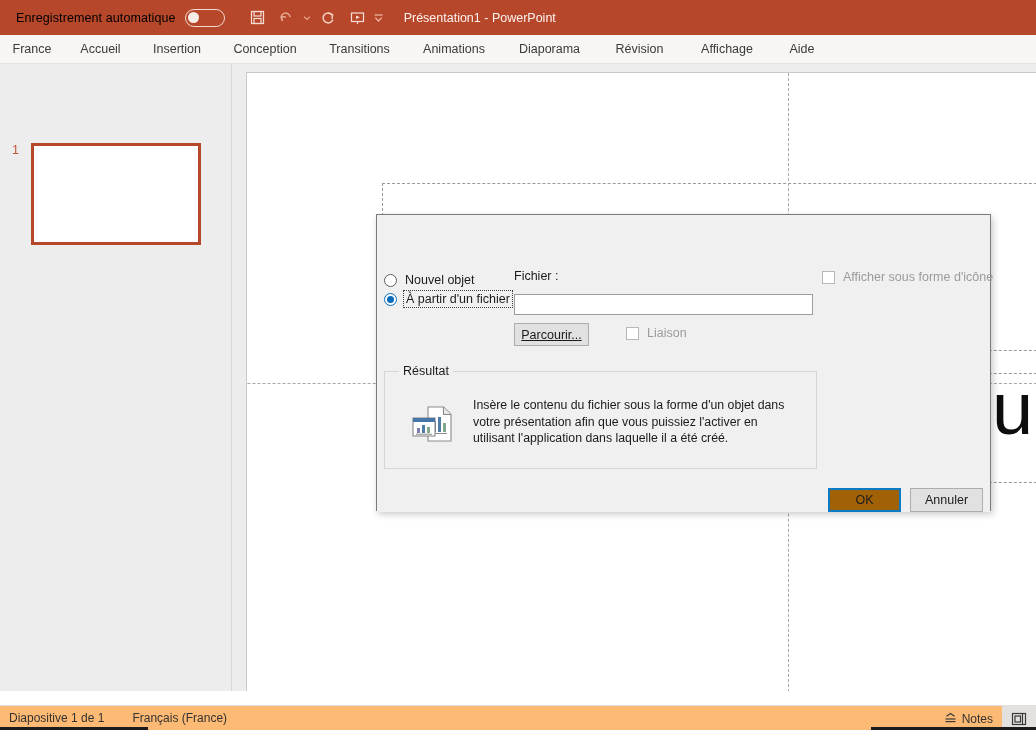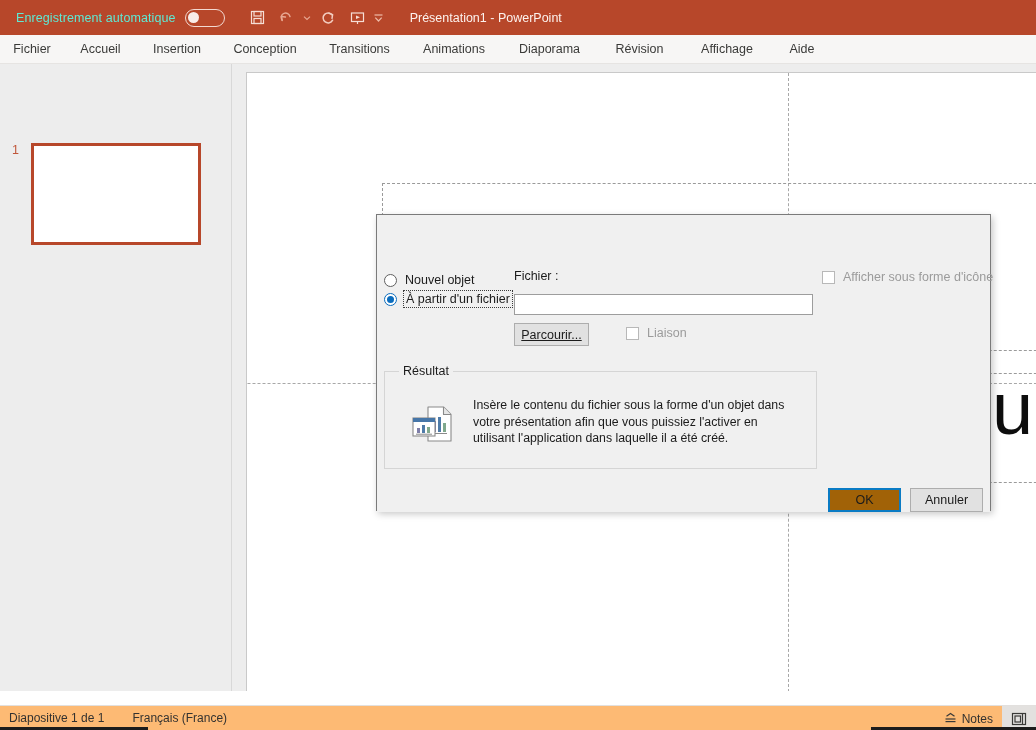--- a/index.html
+++ b/index.html
@@ -22,21 +22,21 @@
   
   .titlebar {
     position: absolute;
     left: 0; top: 0;
     width: 1036px; height: 35px;
     background: #b7472a;
     display: flex;
     align-items: center;
   }
   .autosave-label {
-    color: #5eead4;
+    color: #000000;
     font-size: 12.5px;
     margin-left: 16px;
     letter-spacing: .1px;
     white-space: nowrap;
   }
   .toggle-track {
     width: 40px; height: 18px;
     border: 1.5px solid #f3d9d1;
     border-radius: 10px;
     margin-left: 9px;
@@ -64,21 +64,21 @@
   }
   .qat-btn svg { display: block; }
   .qat-caret {
     width: 13px; height: 26px;
     display: flex; align-items: center; justify-content: center;
     cursor: pointer;
   }
   .doc-title {
     color: #fdf2ee;
     font-size: 12.5px;
-    margin-left: 25px;
+    margin-left: 19px;
     white-space: nowrap;
   }
   .searchbox {
     position: absolute;
     left: 566px; top: 5px;
     width: 366px; height: 25px;
     background: #f3c0ad;
     display: flex;
     align-items: center;
     cursor: text;
@@ -466,21 +466,21 @@
         </svg>
       </div>
     </div>
 
     <span class="doc-title">Présentation1  -  PowerPoint</span>
 
   </div>
 
   <div class="ribbon">
     <div class="tab-slot" style="width:64px">
-        <span class="tab">Fichier</span>
+        <span class="tab">France</span>
       </div>
     <div class="tab-slot" style="width:73px">
         <span class="tab">Accueil</span>
       </div>
     <div class="tab-slot" style="width:80px">
         <span class="tab">Insertion</span>
       </div>
     <div class="tab-slot" style="width:96px">
         <span class="tab">Conception</span>
       </div>

